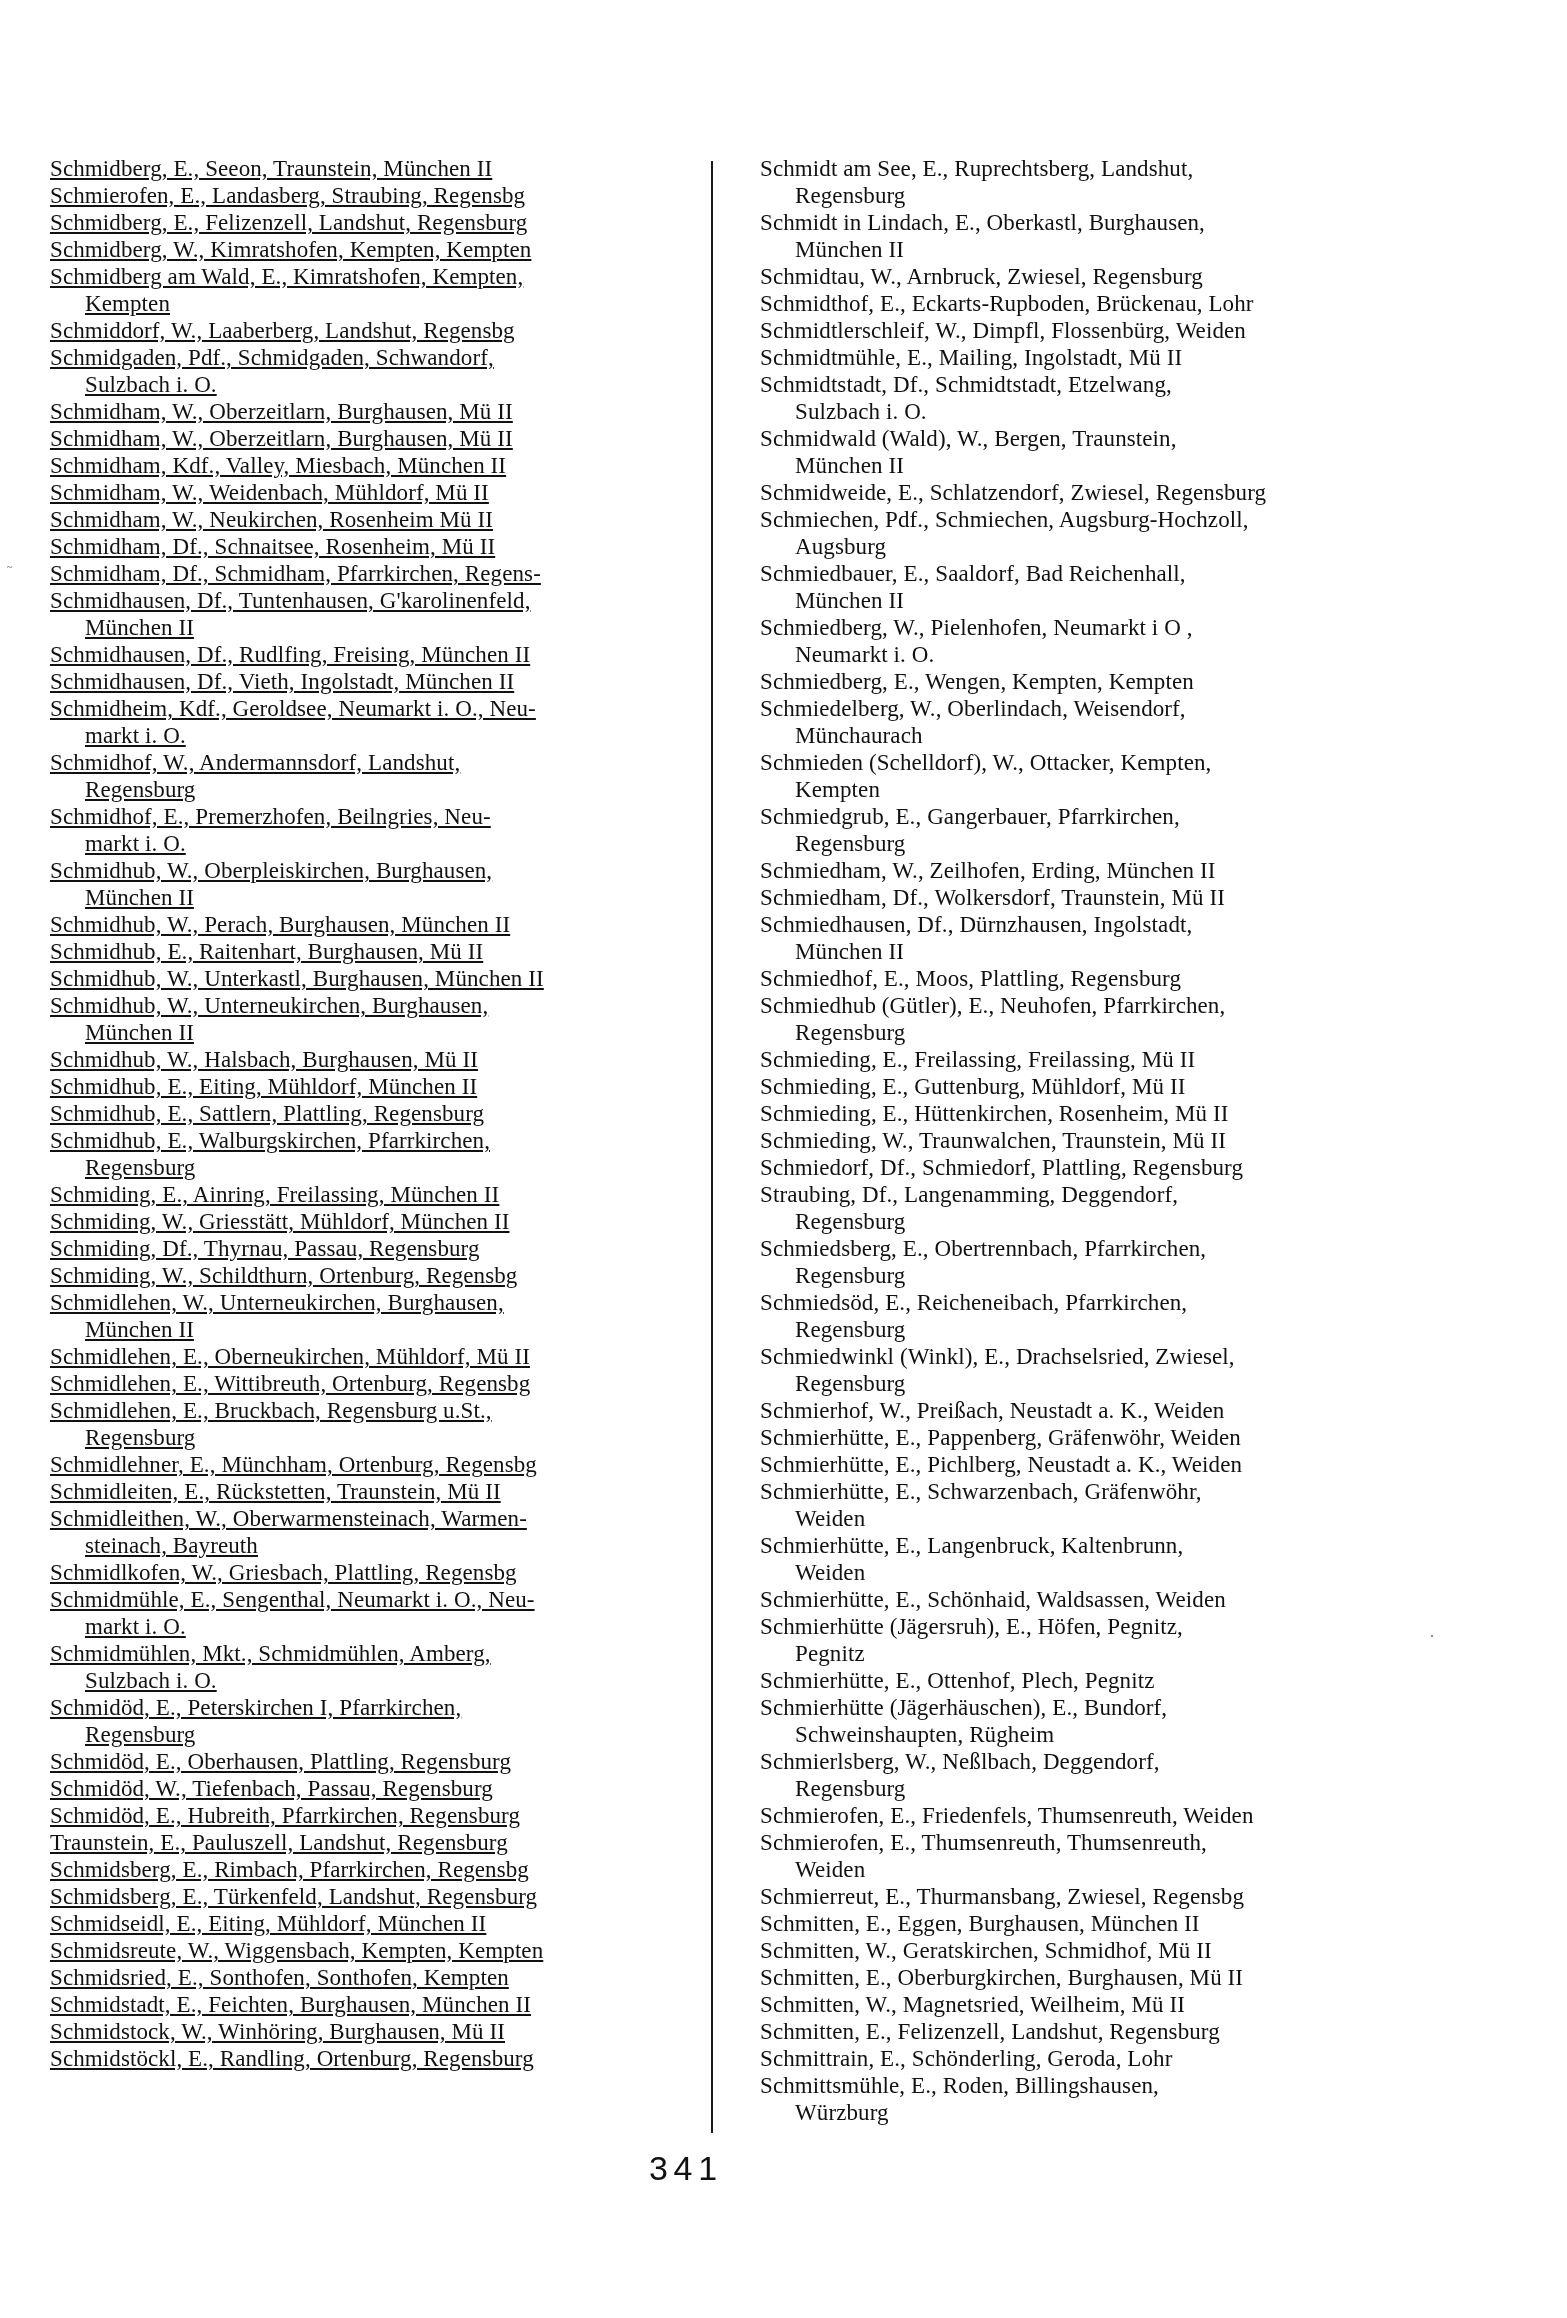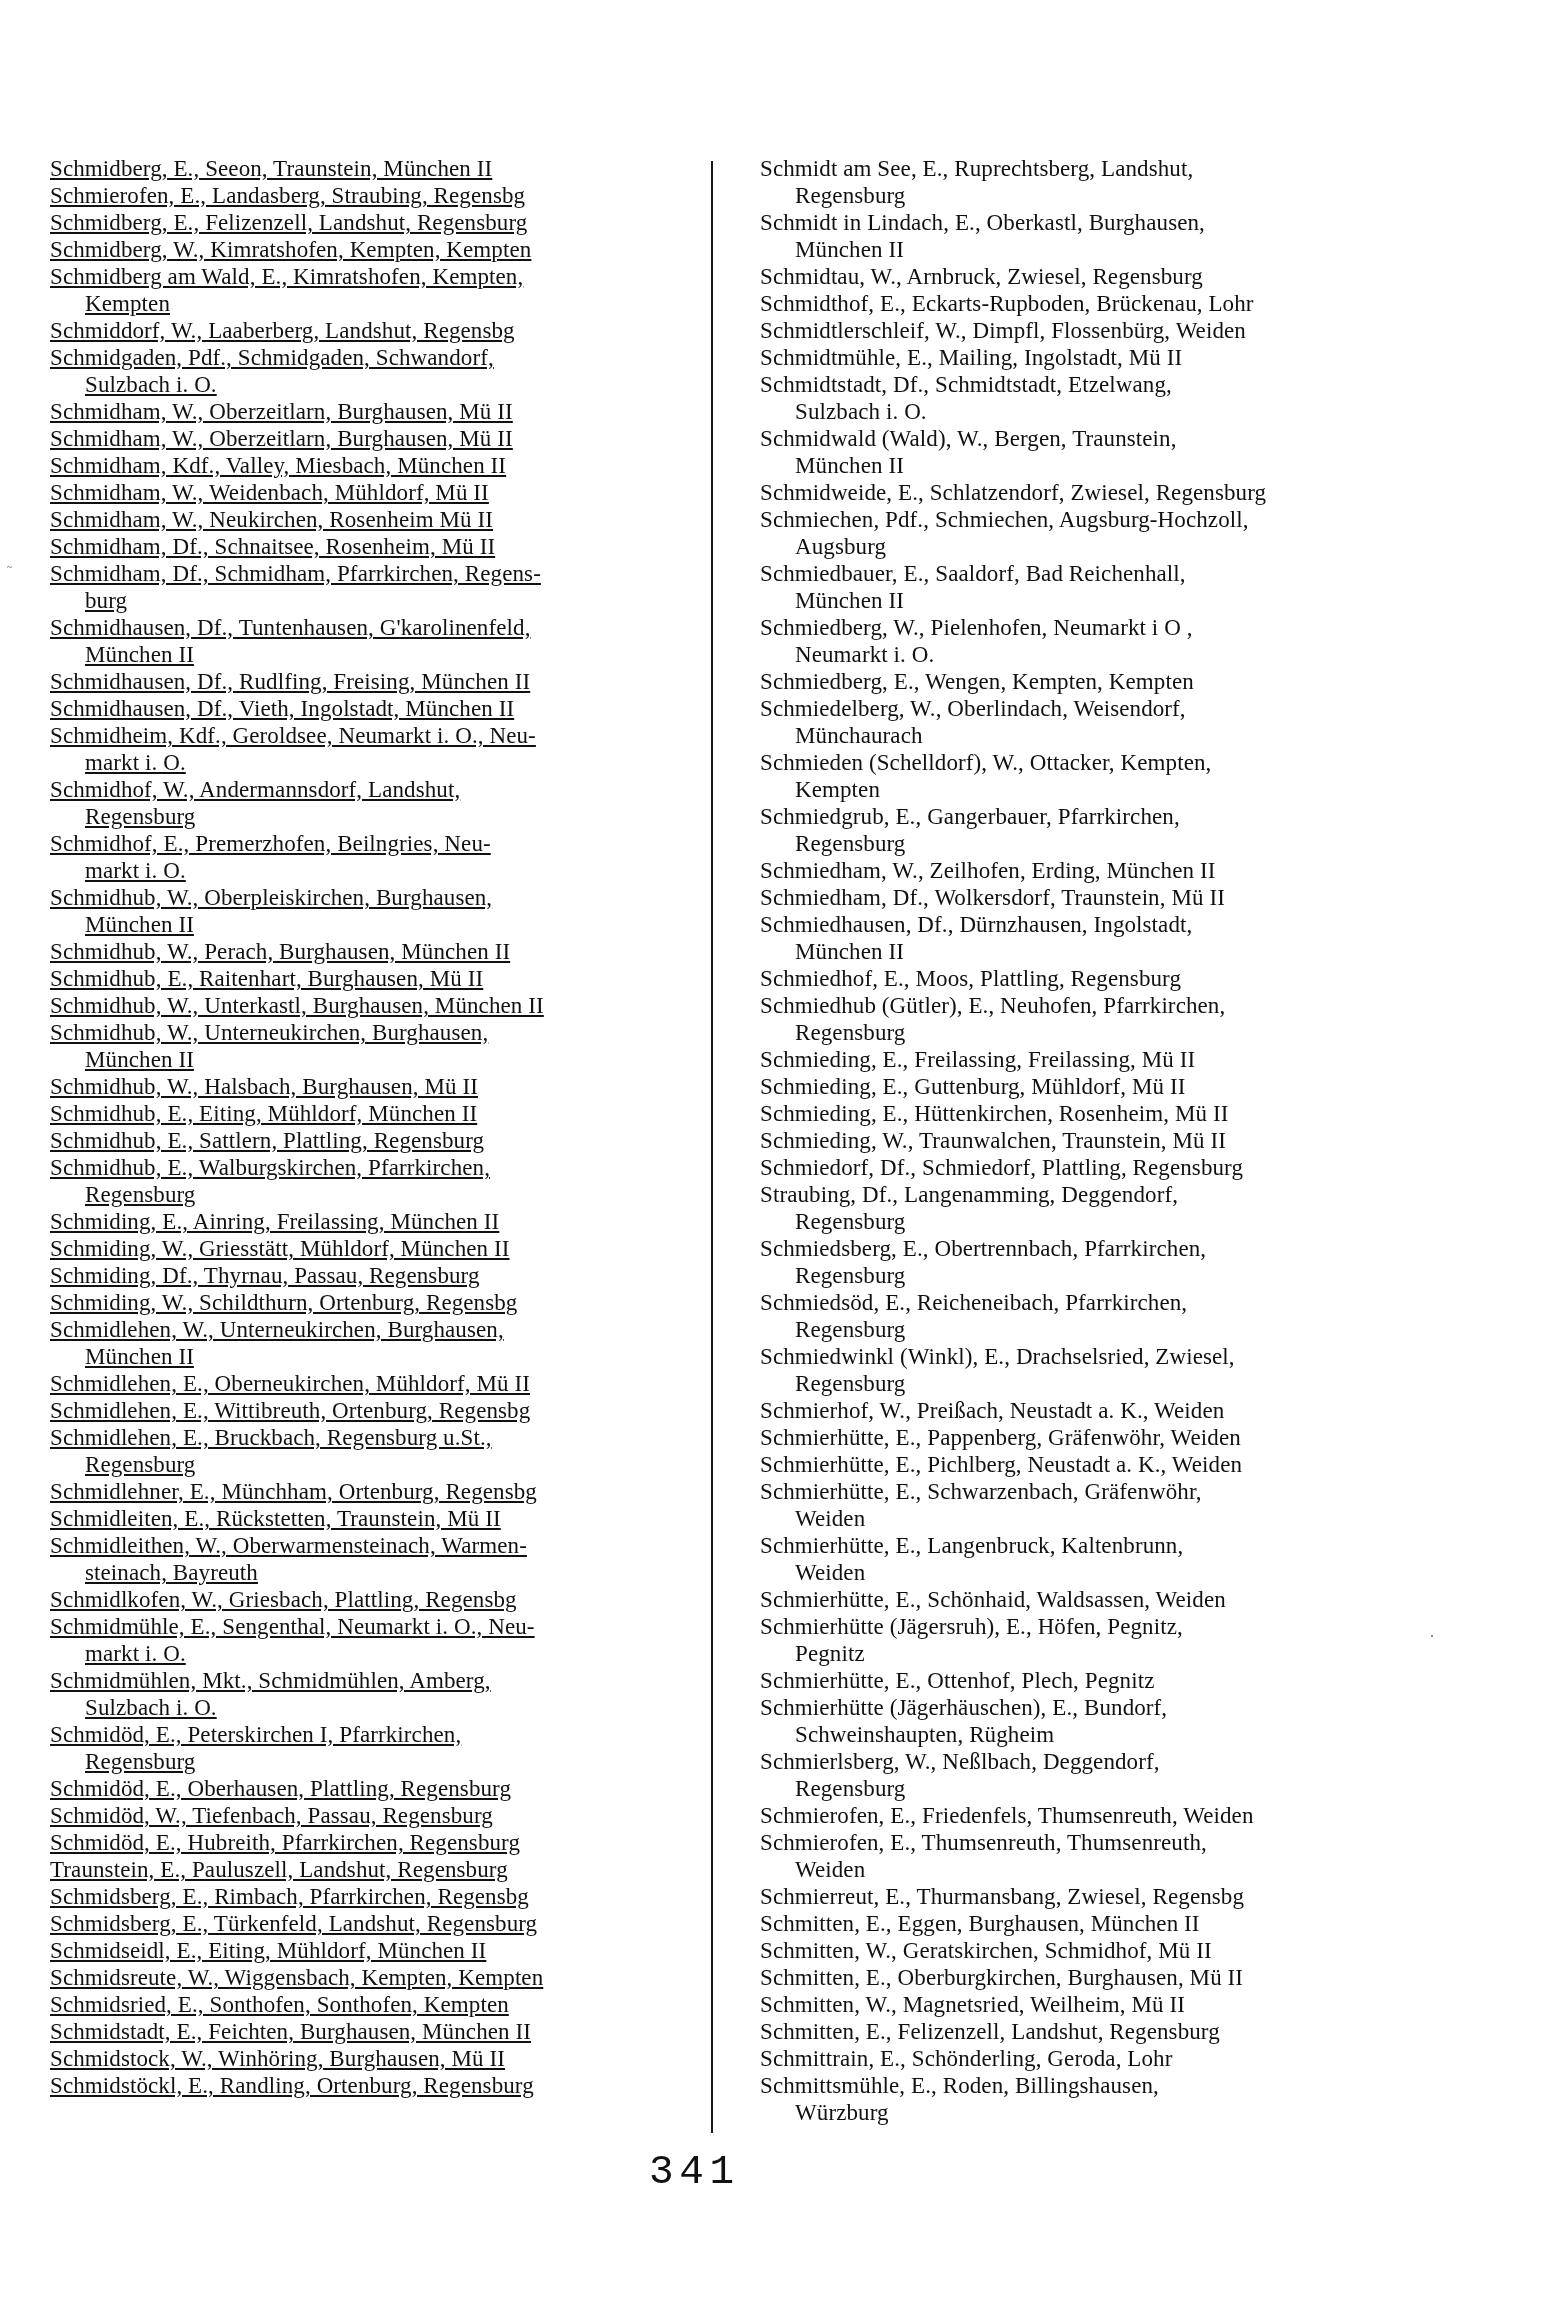--- a/index.html
+++ b/index.html
@@ -7,22 +7,22 @@
          font-family:"Liberation Serif","DejaVu Serif",serif; color:#111111; }
   .page { position:absolute; left:0; top:0; width:1568px; height:2319px; }
   .col { position:absolute; top:155px; }
   .col-left { left:50px; width:655px;text-decoration:underline; }
   .col-right { left:760px; width:718px; }
   .divider { position:absolute; left:711px; top:161px; width:2.3px; height:1972px; background:#1a1a1a; }
   .entry { margin:0; }
   .line { display:block; white-space:nowrap; font-size:23px; line-height:27px; height:27px;
           letter-spacing:0.1px; }
   .line.cont { padding-left:35px; }
-  .page-number { position:absolute; left:649px; top:2149px; font-size:41px; letter-spacing:5.7px;
-                 font-family:Liberation Mono, monospace; }
+  .page-number { position:absolute; left:649px; top:2149px; font-size:34px; letter-spacing:5.7px;
+                 font-family:Liberation Sans, sans-serif; }
   .margin-mark { position:absolute; left:6.8px; top:561px; font-size:10.3px; color:#555; }
   .speck { position:absolute; width:2.3px; height:2.3px; border-radius:50%; background:#666; }
 </style>
 </head>
 <body>
 
 <div class="page">
   <div class="margin-mark">~</div>
   <div class="col col-left" id="col-left">
       <div class="entry">
@@ -61,21 +61,20 @@
         <span class="line">Schmidham, W., Weidenbach, Mühldorf, Mü II</span>
       </div>
       <div class="entry">
         <span class="line">Schmidham, W., Neukirchen, Rosenheim Mü II</span>
       </div>
       <div class="entry">
         <span class="line">Schmidham, Df., Schnaitsee, Rosenheim, Mü II</span>
       </div>
       <div class="entry">
         <span class="line">Schmidham, Df., Schmidham, Pfarrkirchen, Regens-</span>
-        <span class="line cont">burg</span>
       </div>
       <div class="entry">
         <span class="line">Schmidhausen, Df., Tuntenhausen, G'karolinenfeld,</span>
         <span class="line cont">München II</span>
       </div>
       <div class="entry">
         <span class="line">Schmidhausen, Df., Rudlfing, Freising, München II</span>
       </div>
       <div class="entry">
         <span class="line">Schmidhausen, Df., Vieth, Ingolstadt, München II</span>

